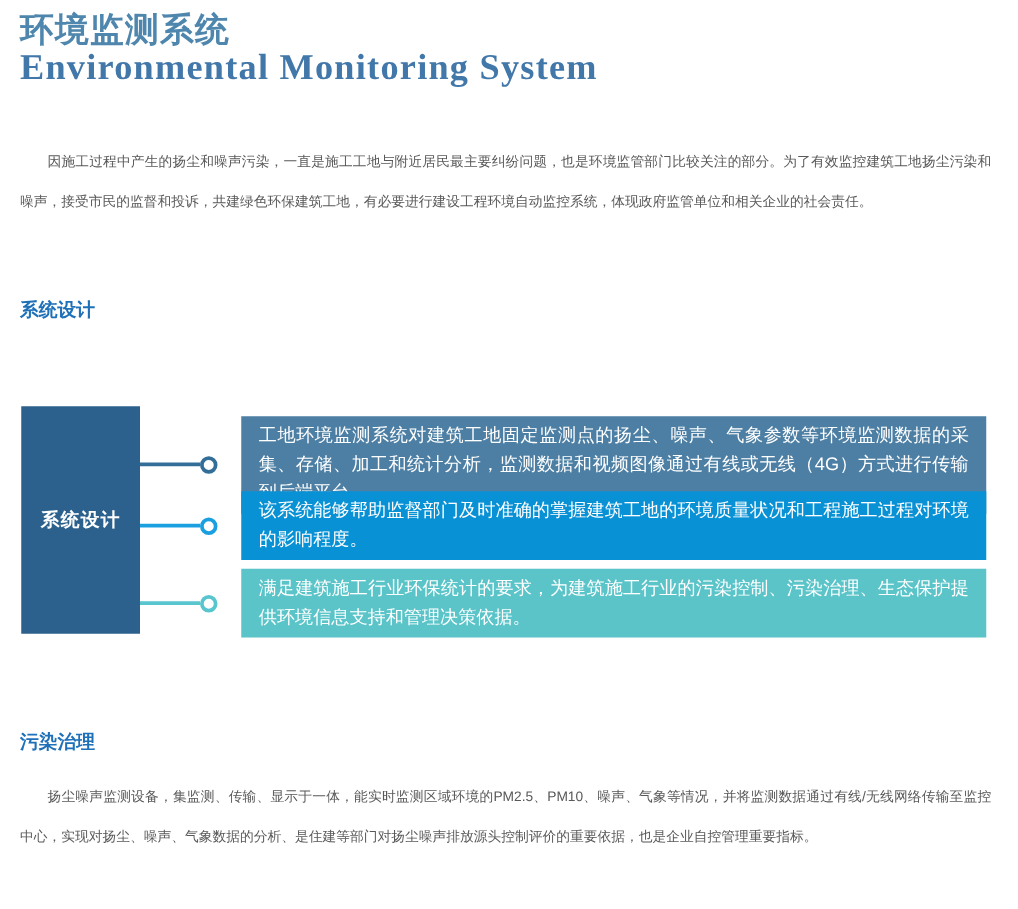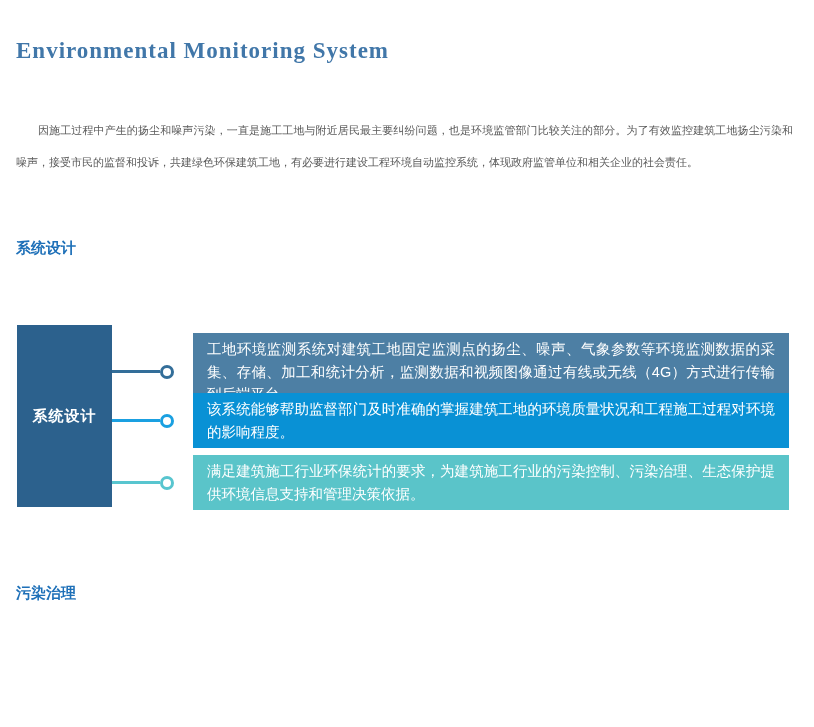--- a/index.html
+++ b/index.html
@@ -19,21 +19,21 @@
     left: 16px; top: 6px;
     font-size: 27px;
     font-weight: bold;
     color: #4e86ad;
     letter-spacing: 1px;
   }
   .page-subtitle {
     position: absolute;
     left: 16px; top: 38px;
     font-family: "Liberation Serif", "DejaVu Serif", serif;
-    font-size: 23px;
+    font-size: 29px;
     font-weight: bold;
     color: #4177a9;
     letter-spacing: 1px;
   }
 
   
   .body-para {
     position: absolute;
     left: 16px; right: 21px;
     font-size: 11px;
@@ -112,20 +112,21 @@
     line-height: 22.5px;
     text-align: justify;
     display: block;
   }
 </style>
 </head>
 <body>
 
 <div class="page">
 
+  <h1 class="page-title">环境监测系统</h1>
   <h2 class="page-subtitle">Environmental Monitoring System</h2>
 
   <p class="body-para para-intro">因施工过程中产生的扬尘和噪声污染，一直是施工工地与附近居民最主要纠纷问题，也是环境监管部门比较关注的部分。为了有效监控建筑工地扬尘污染和噪声，接受市民的监督和投诉，共建绿色环保建筑工地，有必要进行建设工程环境自动监控系统，体现政府监管单位和相关企业的社会责任。</p>
 
   <h3 class="section-heading heading-design">系统设计</h3>
 
   <div class="diagram">
 
     <div class="main-box" style="background-color: rgb(44, 97, 141);">
       <span>系统设计</span>
@@ -152,14 +153,15 @@
       <div class="connector-ring" style="border-color: rgb(26, 160, 225);"></div>
       <div class="design-box" style="background-color: rgb(9, 145, 213);">
         <span>该系统能够帮助监督部门及时准确的掌握建筑工地的环境质量状况和工程施工过程对环境的影响程度。</span>
       </div>
     </div>
 
   </div>
 
   <h3 class="section-heading heading-composition">污染治理</h3>
 
+  <p class="body-para para-composition">扬尘噪声监测设备，集监测、传输、显示于一体，能实时监测区域环境的PM2.5、PM10、噪声、气象等情况，并将监测数据通过有线/无线网络传输至监控中心，实现对扬尘、噪声、气象数据的分析、是住建等部门对扬尘噪声排放源头控制评价的重要依据，也是企业自控管理重要指标。</p>
 
 </div>
 
 </body></html>

